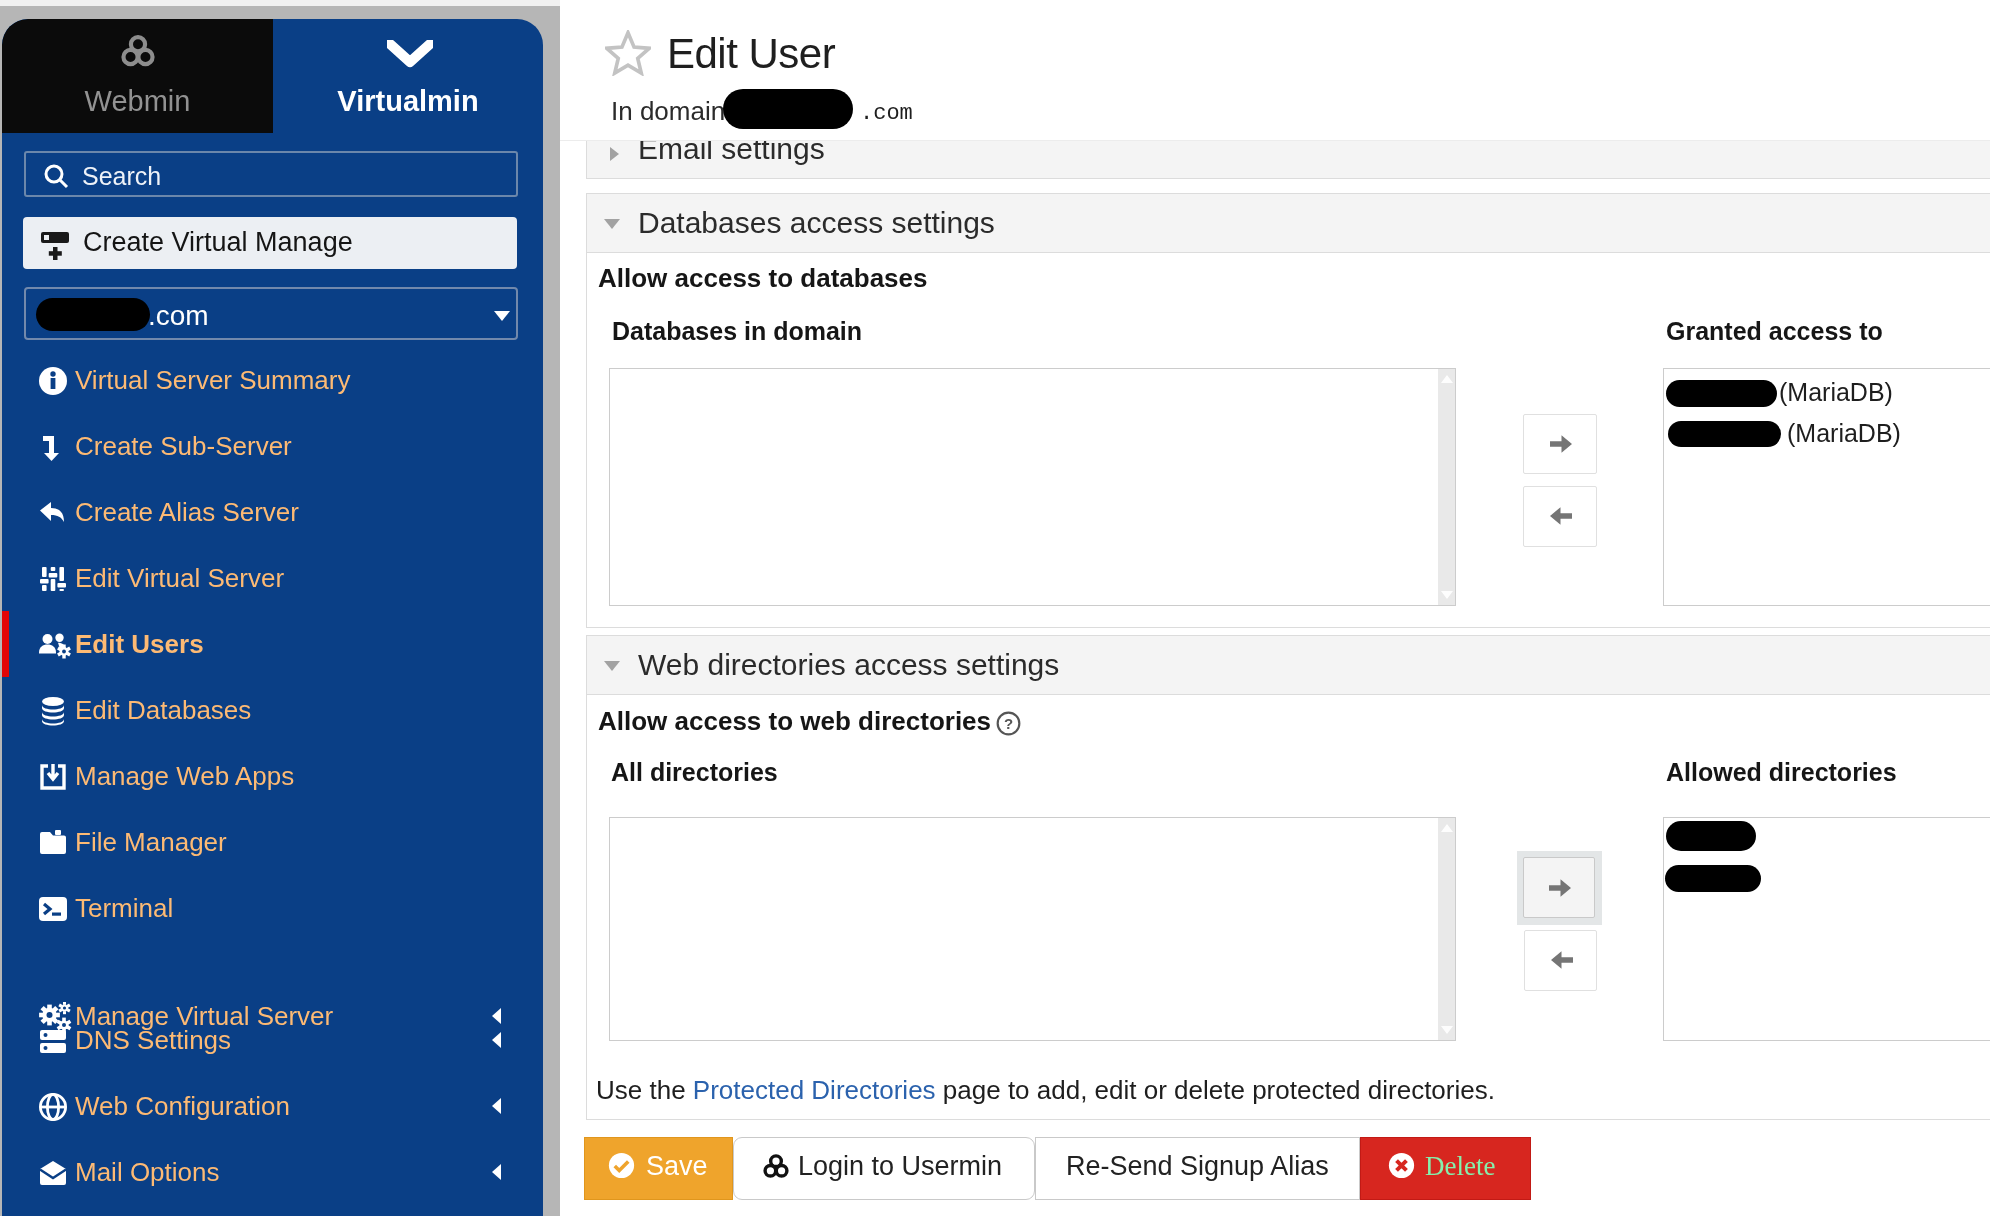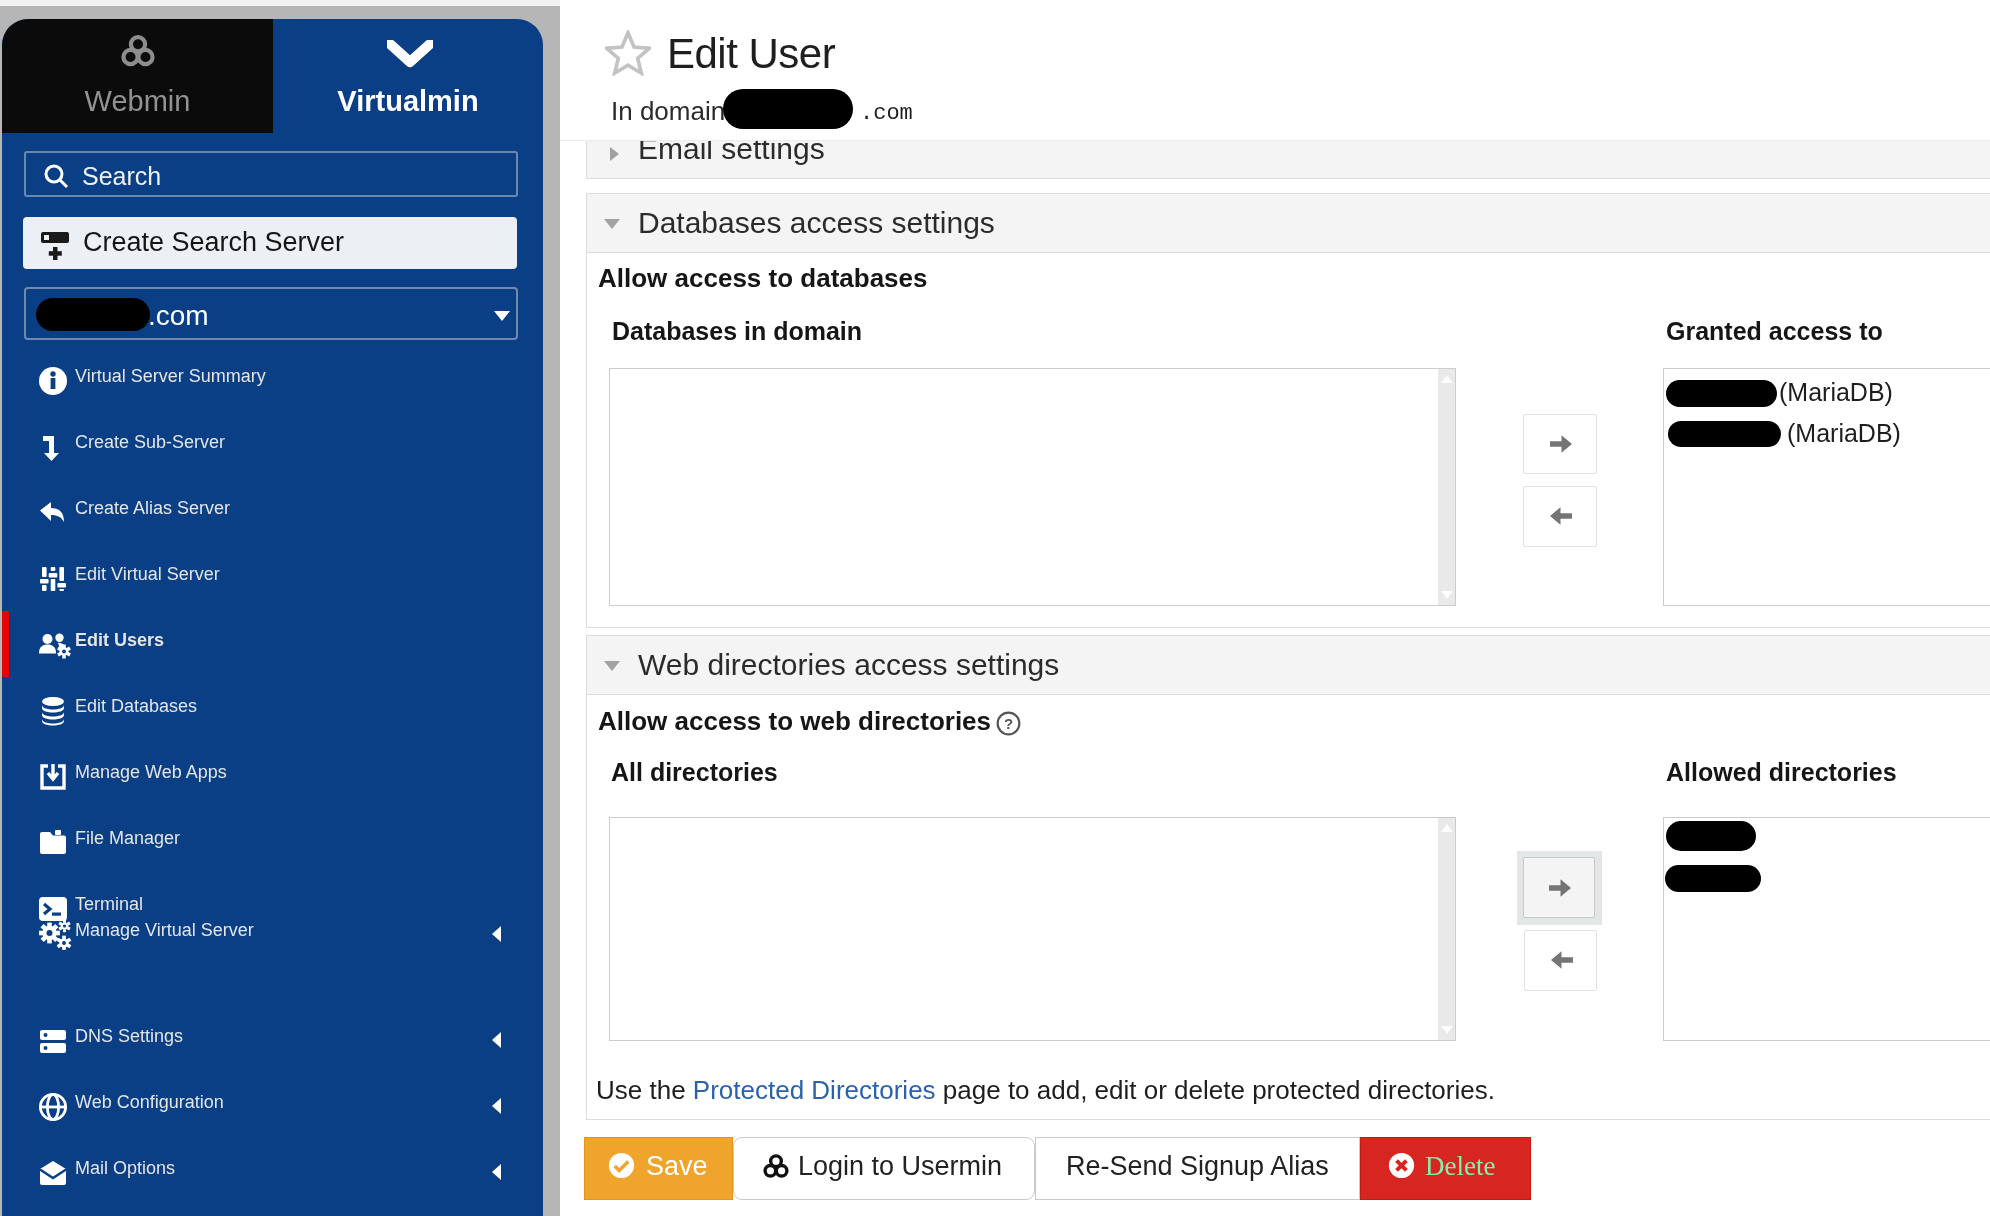--- a/index.html
+++ b/index.html
@@ -17,21 +17,21 @@
   #searchbox { left:22px; top:132px; width:494px; height:46px; border:2px solid #6b87ab; border-radius:3px; }
   #searchbox span { position:absolute; left:56px; top:9px; font-size:25px; color:#eef2f8; }
   #createbtn { left:21px; top:198px; width:494px; height:52px; background:#eceff3; border-radius:4px; }
   #createbtn span { position:absolute; left:60px; top:12px; font-size:27px; line-height:1; color:#151515; }
   #domsel { left:22px; top:268px; width:494px; height:53px; border:2px solid #7289ac; border-radius:4px; }
   #domsel .pill { position:absolute; left:10px; top:9px; width:114px; height:33px; background:#000; border-radius:17px; }
   #domsel .dc { position:absolute; left:122px; top:13px; font-size:28px; line-height:1; color:#fff; }
   #redbar { left:0px; top:592px; width:7px; height:66px; background:#e30505; }
   .mrow { position:absolute; left:0; width:541px; height:66px; }
   .mrow .ic { position:absolute; left:36px; top:19px; width:30px; height:30px; }
-  .mrow .tx { position:absolute; left:73px; top:20px; font-size:18px; line-height:1; color:#e5e5e5; white-space:nowrap; }
+  .mrow .tx { position:absolute; left:73px; top:20px; font-size:26px; line-height:1; color:#fdba74; white-space:nowrap; }
   .mrow .car { position:absolute; left:490px; top:25px; width:0; height:0; border-top:8px solid transparent; border-bottom:8px solid transparent; border-right:9px solid #fff; }
   
   #main { left:560px; top:0; width:1430px; height:1216px; background:#fff; overflow:hidden; }
   .secbar { position:absolute; left:26px; width:2100px; height:60px; background:#f4f4f4; border:1px solid #dcdcdc; }
   .secbar .txt { position:absolute; left:51px; top:14px; font-size:30px; line-height:1; color:#2b2b2b; }
   .cardown { position:absolute; left:17px; top:25px; width:0; height:0; border-left:8.5px solid transparent; border-right:8.5px solid transparent; border-top:10px solid #a2a2a2; }
   .carright { position:absolute; left:23px; top:27px; width:0; height:0; border-top:7px solid transparent; border-bottom:7px solid transparent; border-left:9px solid #a2a2a2; }
   #hdr { left:0; top:0; width:1430px; height:141px; background:#fff; border-bottom:1px solid #ececec; }
   #title { position:absolute; left:107px; top:33px; font-size:42px; line-height:1; letter-spacing:-0.5px; color:#1f1f1f; }
   .blbl { position:absolute; font-size:25px; line-height:1; font-weight:bold; color:#161616; white-space:nowrap; }
@@ -73,21 +73,21 @@
       </svg>
       <span>Search</span>
     </div>
     <div id="createbtn" class="abs">
       <svg class="abs" style="left:16px;top:11px" width="32" height="32" viewBox="0 0 32 32" fill="#1a1a1a">
         <rect x="2" y="4" width="28" height="11" rx="2"></rect>
         <rect x="5" y="7" width="5" height="5" fill="#edf0f3"></rect>
         <rect x="14" y="19" width="4.5" height="13"></rect>
         <rect x="9.8" y="23.2" width="13" height="4.5"></rect>
       </svg>
-      <span>Create Search Server</span>
+      <span>Create Virtual Manage</span>
     </div>
     <div id="domsel" class="abs">
       <div class="pill"></div>
         <span class="dc">.com</span>
       <div class="abs" style="left:468px;top:22px;width:0;height:0;border-left:8px solid transparent;border-right:8px solid transparent;border-top:10px solid #fff;"></div>
     </div>
     <div id="redbar" class="abs"></div>
     <div id="menu">
         <div class="mrow" style="top: 328px;">
           <div class="ic"><svg width="30" height="30" viewBox="0 0 30 30">
@@ -166,21 +166,21 @@
           <div class="tx">File Manager</div>
         </div>
         <div class="mrow" style="top: 856px; padding-left: 20px;">
           <div class="ic"><svg width="30" height="30" viewBox="0 0 30 30">
               <rect x="1" y="3" width="28" height="24" rx="4" fill="#fff"></rect>
               <path d="M6 10 l6 5 -6 5" fill="none" stroke="#0a3f86" stroke-width="3.2"></path>
               <rect x="14" y="18.5" width="9" height="3.2" fill="#0a3f86"></rect>
             </svg></div>
           <div class="tx">Terminal</div>
         </div>
-        <div class="mrow" style="top: 882px; padding-left: 9px;">
+        <div class="mrow" style="top: 964px; padding-left: 9px;">
           <div class="ic"><svg width="34" height="30" viewBox="0 0 34 30">
               <g transform="translate(11.5,13)" fill="#fff">
                 <circle r="7.2"></circle>
                 <g id="t1">
                   <rect x="-2.3" y="-10.4" width="4.6" height="5" transform="rotate(0)"></rect>
                   <rect x="-2.3" y="-10.4" width="4.6" height="5" transform="rotate(45)"></rect>
                   <rect x="-2.3" y="-10.4" width="4.6" height="5" transform="rotate(90)"></rect>
                   <rect x="-2.3" y="-10.4" width="4.6" height="5" transform="rotate(135)"></rect>
                   <rect x="-2.3" y="-10.4" width="4.6" height="5" transform="rotate(180)"></rect>
                   <rect x="-2.3" y="-10.4" width="4.6" height="5" transform="rotate(225)"></rect>

